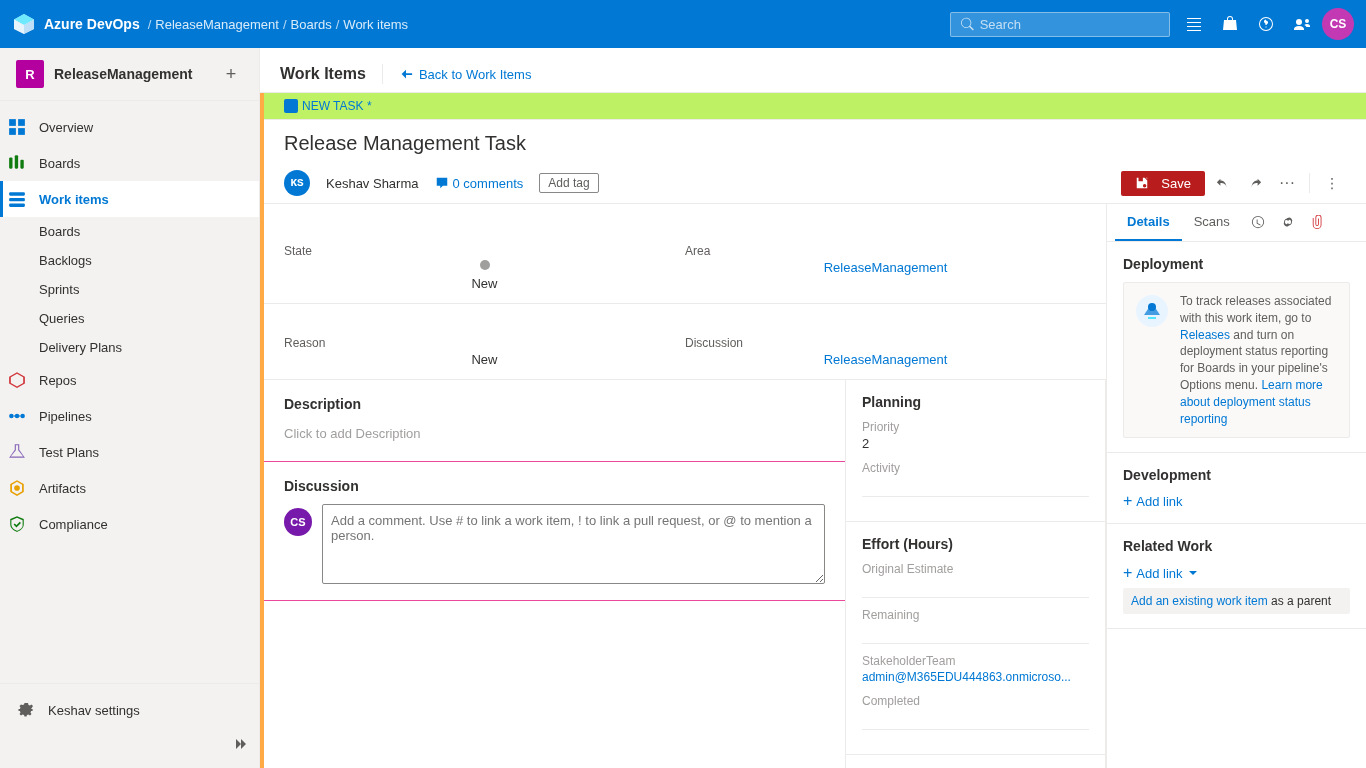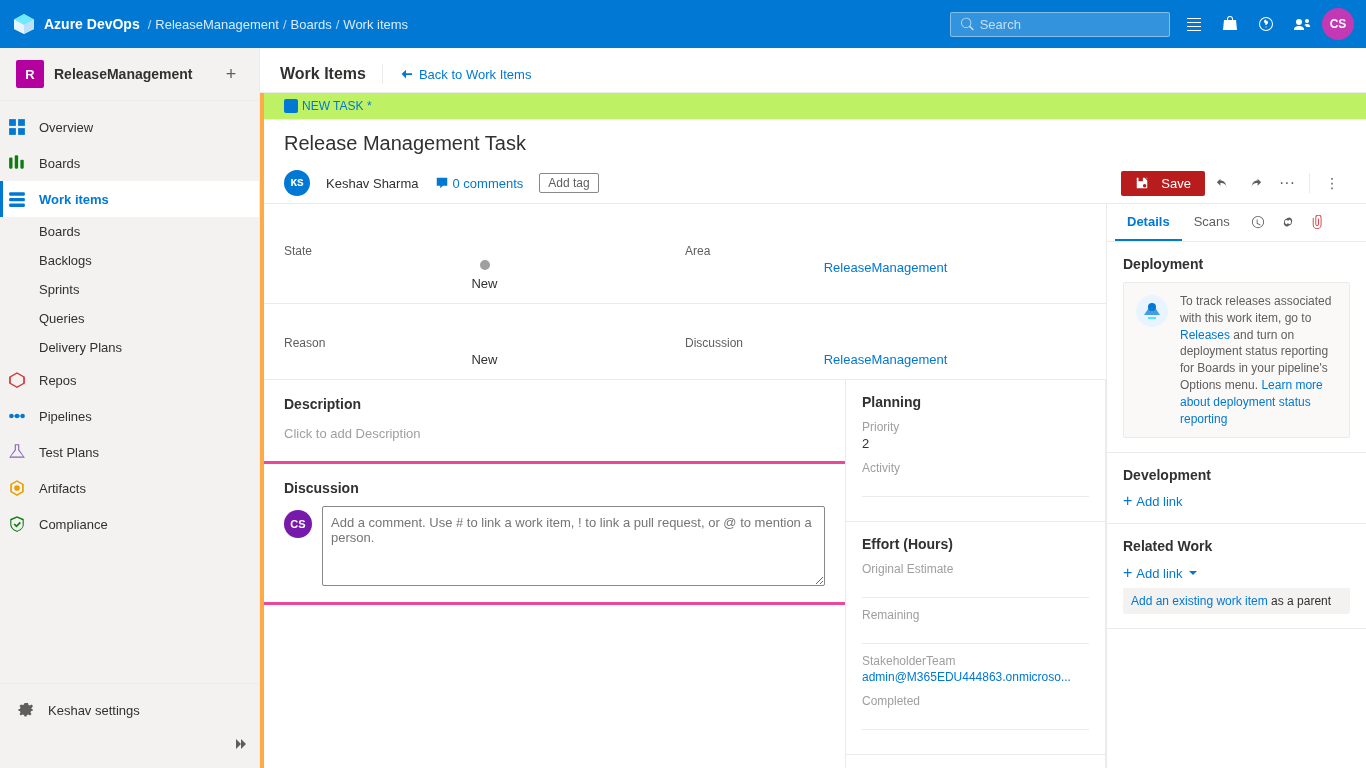--- a/index.html
+++ b/index.html
@@ -359,21 +359,21 @@
     }
     .field-group { display: flex; flex-direction: column; gap: 2px; }
     .field-label { font-size: 12px; color: #605e5c; margin-top: 28px; }
     .field-value { font-size: 13px; color: #323130; display: flex; align-items: center; gap: 6px; flex-direction: column; }
     .field-value a { color: #0078d4; text-decoration: none; }
     .state-dot { width: 10px; height: 10px; border-radius: 50%; background: #a19f9d; flex-shrink: 0; }
 
     
     .panel-section {
       padding: 16px 20px;
-      border-bottom: 3px solid #ec4899;
+      border-bottom: 1px solid #ec4899;
       background: #fff;
     }
     .section-title { font-size: 14px; font-weight: 600; margin-bottom: 10px; color: #323130; }
     .description-placeholder { color: #a19f9d; font-size: 13px; cursor: pointer; padding: 4px 0; }
     .discussion-input-area {
       display: flex;
       gap: 10px;
       align-items: flex-start;
     }
     .comment-avatar {

